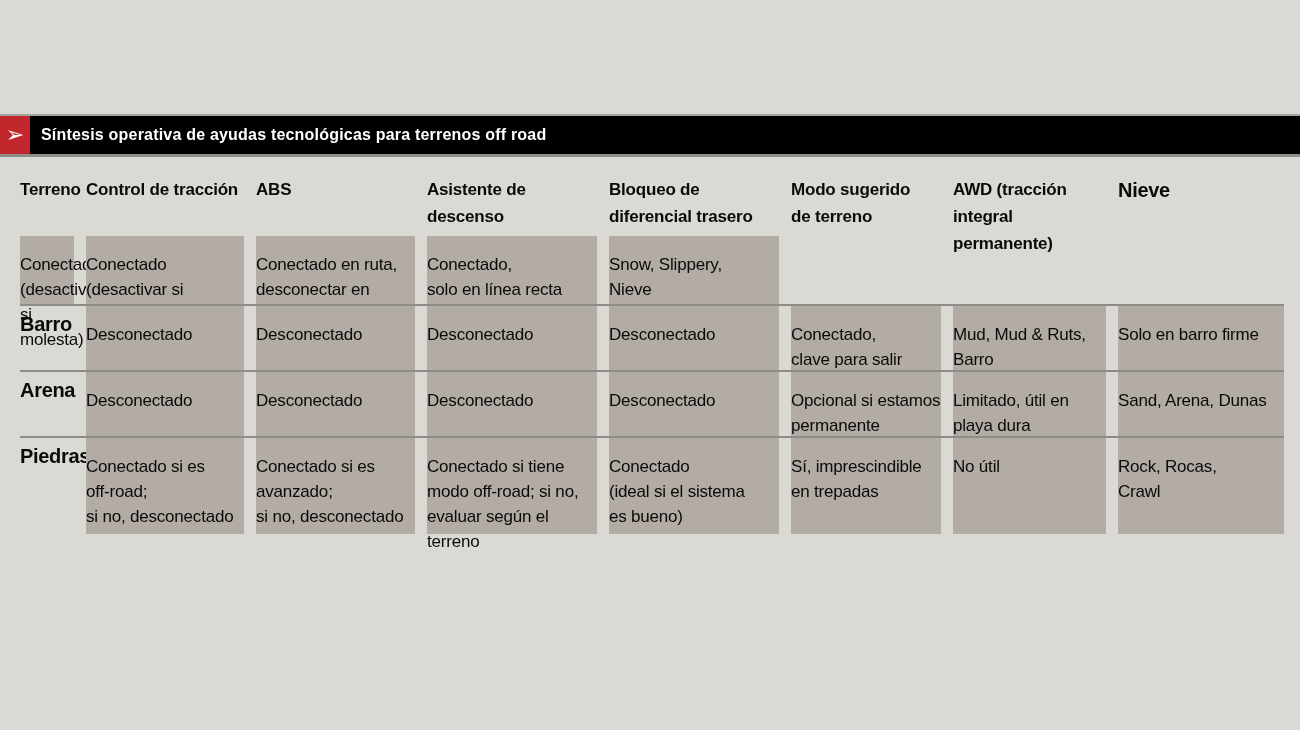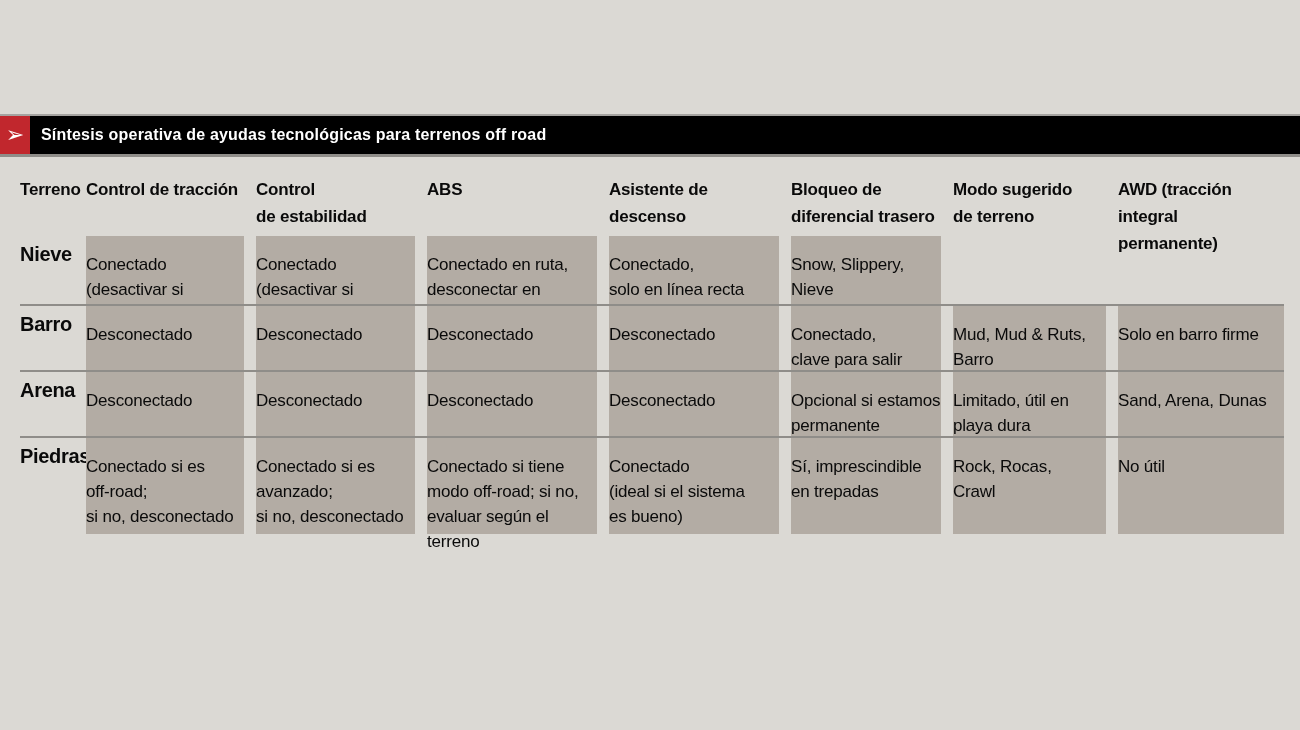--- a/index.html
+++ b/index.html
@@ -100,22 +100,20 @@
     </div>
     <div class="title-text-wrap">
       <span class="title-text">Síntesis operativa de ayudas tecnológicas para terrenos off road</span>
     </div>
   </div>
 
   <div class="table">
 
     <div class="th terrain-h">Terreno</div>
     <div class="th">Control de tracción</div>
-    <div class="th">Control
-de estabilidad</div>
     <div class="th">ABS</div>
     <div class="th">Asistente de descenso
 (HDC)</div>
     <div class="th">Bloqueo de
 diferencial trasero</div>
     <div class="th">Modo sugerido
 de terreno</div>
     <div class="th">AWD (tracción integral
 permanente)</div>
 
@@ -167,18 +165,18 @@
 avanzado;
 si no, desconectado</div>
     <div class="cell">Conectado si tiene
 modo off-road; si no,
 evaluar según el terreno</div>
     <div class="cell">Conectado
 (ideal si el sistema
 es bueno)</div>
     <div class="cell">Sí, imprescindible
 en trepadas</div>
+    <div class="cell">No útil</div>
     <div class="cell">Rock, Rocas,
 Crawl</div>
-    <div class="cell">No útil</div>
 
   </div>
 </div>
 
 </body></html>

